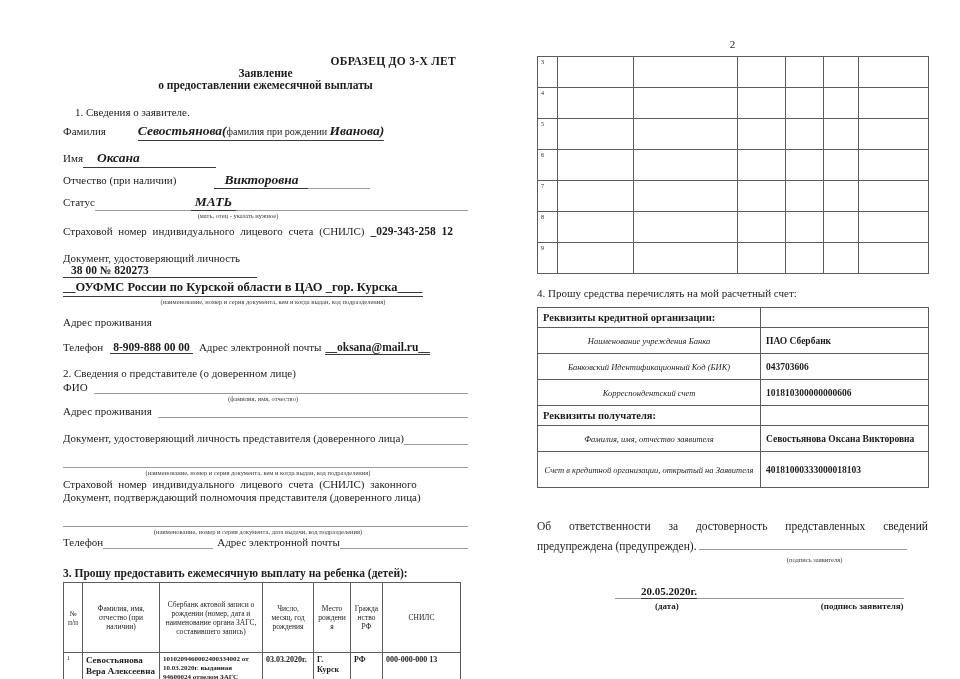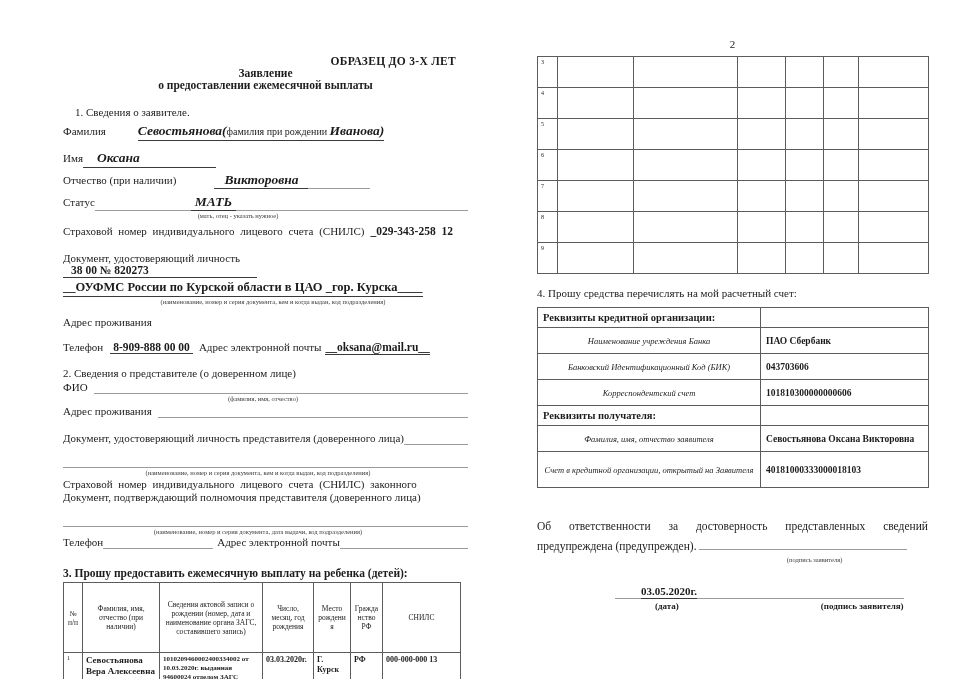--- a/index.html
+++ b/index.html
@@ -169,21 +169,21 @@
         <col style="width:103px">
         <col style="width:51px">
         <col style="width:37px">
         <col style="width:32px">
         <col style="width:78px">
     </colgroup>
     <tbody>
         <tr class="h">
       <td>№ п/п</td>
       <td>Фамилия, имя, отчество (при наличии)</td>
-      <td>Сведения актовой записи о рождении (номер, дата и наименование органа ЗАГС, составившего запись)</td>
+      <td>Сбербанк актовой записи о рождении (номер, дата и наименование органа ЗАГС, составившего запись)</td>
       <td>Число, месяц, год рождения</td>
       <td>Место рождения</td>
       <td>Гражданство РФ</td>
       <td>СНИЛС</td>
     </tr>
     <tr style="height:64px;">
       <td class="num">1</td>
       <td class="cell-b fs9">Севостьянова Вера Алексеевна</td>
       <td class="cell-b fs7">1010209460002400334002  от 10.03.2020г.  выданная 94600024 отделом ЗАГС администрации Центрального округа</td>
       <td class="cell-b fs8">03.03.2020г.</td>
@@ -315,20 +315,20 @@
   </tbody>
     </table>
 
   <div class="warn">
     <span>Об ответственности за достоверность представленных сведений предупреждена (предупрежден). </span><span class="fill-in" style="width:208px;"></span>
   </div>
   <div class="sigcap1">(подпись заявителя)</div>
 
   <div class="dateline">
     <span class="fill" style="width:26px; height:12px;"></span>
-    <span class="uline bold" style="font-size:11px;">03.05.2020г.</span>
+    <span class="uline bold" style="font-size:11px;">20.05.2020г.</span>
     <span class="fill grow" style="height:12px;"></span>
   </div>
   <div class="datecaps">
     <span style="margin-left:118px;">(дата)</span>
     <span style="margin-left:142px;">(подпись заявителя)</span>
   </div>
 </div>
 
 </body></html>

